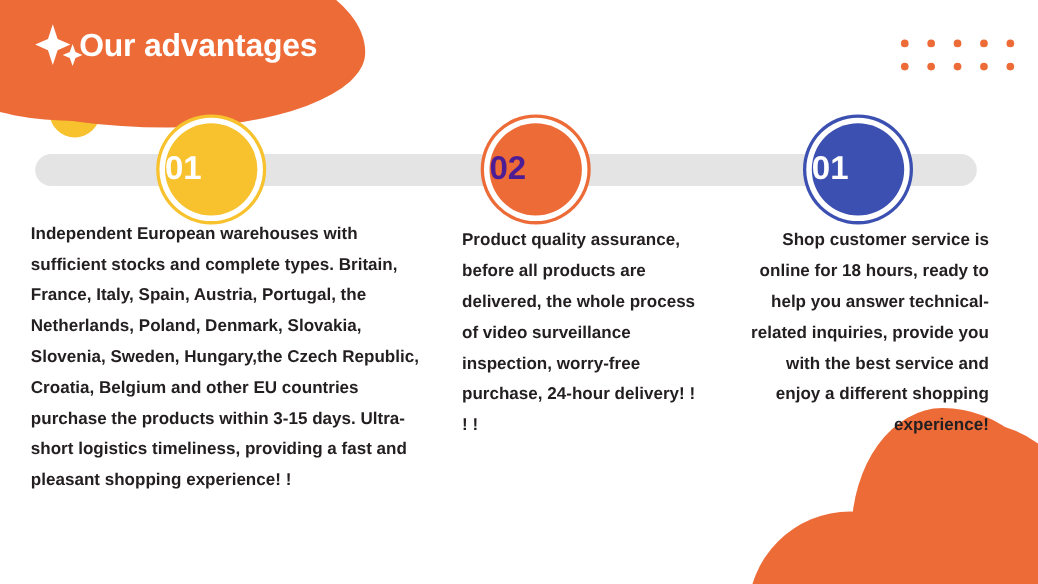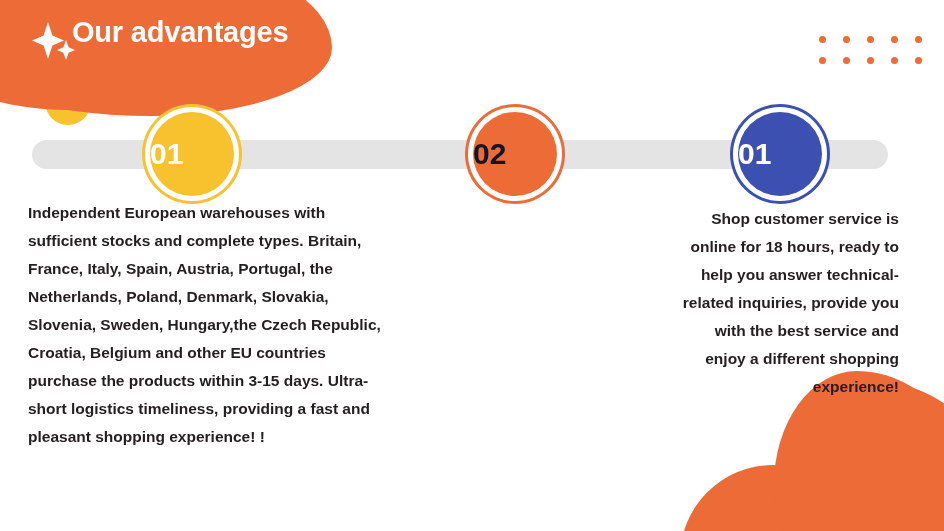--- a/index.html
+++ b/index.html
@@ -48,21 +48,21 @@
   .sparkle{
     position:absolute;
     left:26px; top:20px;
     width:56px; height:48px;
     z-index:3;
   }
 
   
   .title{
     position:absolute;
-    left:72px; top:16px;
+    left:72px; top:26px;
     z-index:4;
     color:#ffffff;
     font-size:29px;
     font-weight:bold;
     letter-spacing:-0.2px;
     white-space:nowrap;
   }
 
   
   .dot-grid{
@@ -98,21 +98,21 @@
     border-radius:50%;
     display:flex;
     align-items:center;
     justify-content:flex-start;
     font-size:30px;
     font-weight:bold;
     top:112px;
   }
   .badge.b1{ left:150px; background:#F7C22E; color:#ffffff;
              box-shadow:0 0 0 5px #ffffff, 0 0 0 8px #F7C22E; }
-  .badge.b2{ left:473px; background:#EC6B37; color:#0f172a;
+  .badge.b2{ left:445px; background:#EC6B37; color:#4c1d95;
              box-shadow:0 0 0 5px #ffffff, 0 0 0 8px #EC6B37; }
   .badge.b3{ left:738px; background:#3B50B0; color:#ffffff;
              box-shadow:0 0 0 5px #ffffff, 0 0 0 8px #3B50B0; }
 
   
   .br-lobe-a{
     position:absolute;
     right:-44px; bottom:-66px;
     width:214px; height:214px;
     background:#EC6B37;
@@ -185,19 +185,20 @@
     <span>01</span>
   </div>
   <div class="badge b2">
     <span>02</span>
   </div>
   <div class="badge b3">
     <span>01</span>
   </div>
 
   <div class="col col-1">Independent European warehouses with sufficient stocks and complete types. Britain, France, Italy, Spain, Austria, Portugal, the Netherlands, Poland, Denmark, Slovakia, Slovenia, Sweden, Hungary,the Czech Republic, Croatia, Belgium and other EU countries purchase the products within 3-15 days. Ultra-short logistics timeliness, providing a fast and pleasant shopping experience! !</div>
+  <div class="col col-2">Product quality assurance, before all products are delivered, the whole process of video surveillance inspection, worry-free purchase, 24-hour delivery! ! ! !</div>
   <div class="col col-3">Shop customer service is online for 18 hours, ready to help you answer technical-related inquiries, provide you with the best service and enjoy a different shopping experience!</div>
 
   <div class="br-lobe-b"></div>
   <div class="br-lobe-a"></div>
   <div class="br-lobe-c"></div>
 
 </div>
 
 </body></html>

